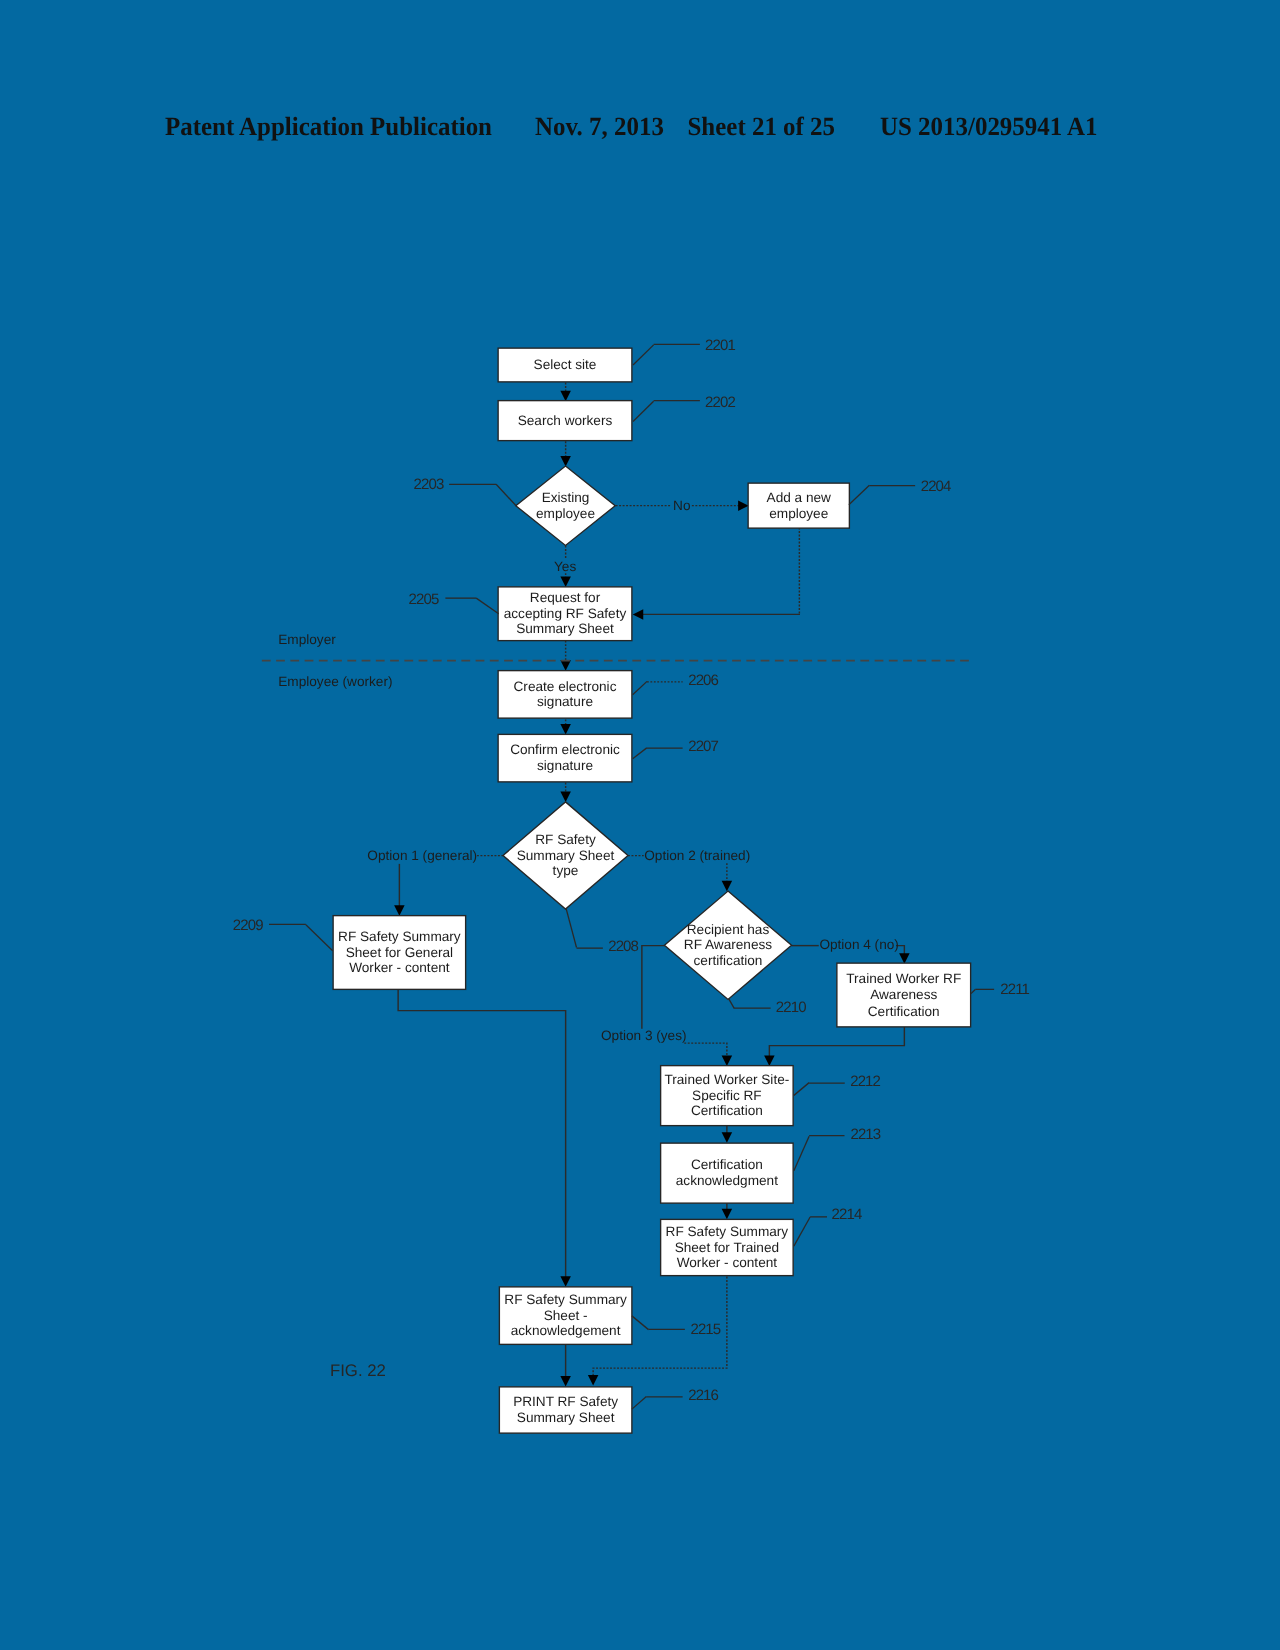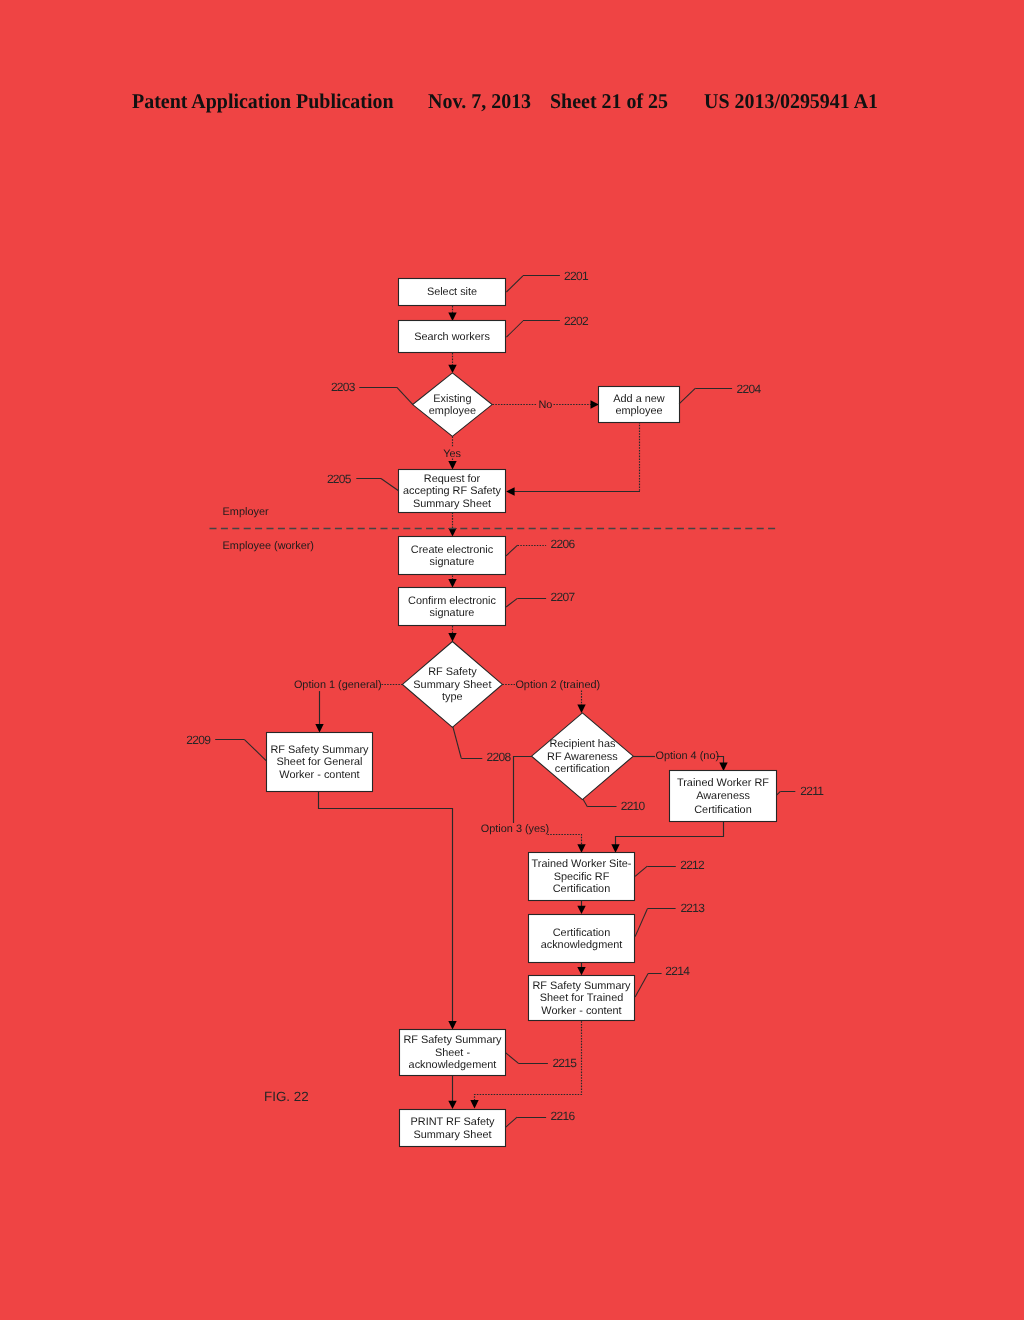--- a/index.html
+++ b/index.html
@@ -3,21 +3,21 @@
 <meta charset="utf-8">
 <title>Patent Application Publication</title>
 <style>
   html, body { margin:0; padding:0; background:#fff; }
   body {
     width:1024px; height:1320px; position:relative; overflow:hidden;
     font-family:"Liberation Sans", sans-serif; color:#000;
     -webkit-font-smoothing:antialiased; text-rendering:geometricPrecision;
   }
   svg text { -webkit-font-smoothing:antialiased; }
-  #page { position:absolute; left:0; top:0; width:1024px; height:1320px; background:#ef4444; }
+  #page { position:absolute; left:0; top:0; width:1024px; height:1320px; background:#0369a1; }
   .hdr {
     position:absolute; font-family:"Liberation Serif", serif; font-weight:bold;
     font-size:21px; white-space:nowrap; color:#111; line-height:1;
     transform:scaleX(0.95); transform-origin:0 0;
   }
   #hdr-pub   { left:132.3px; top:91.0px; }
   #hdr-date  { left:427.8px; top:91.0px; }
   #hdr-sheet { left:549.8px; top:91.0px; }
   #hdr-doc   { left:703.8px; top:91.0px; }
   #figsvg { position:absolute; left:0; top:0; }

